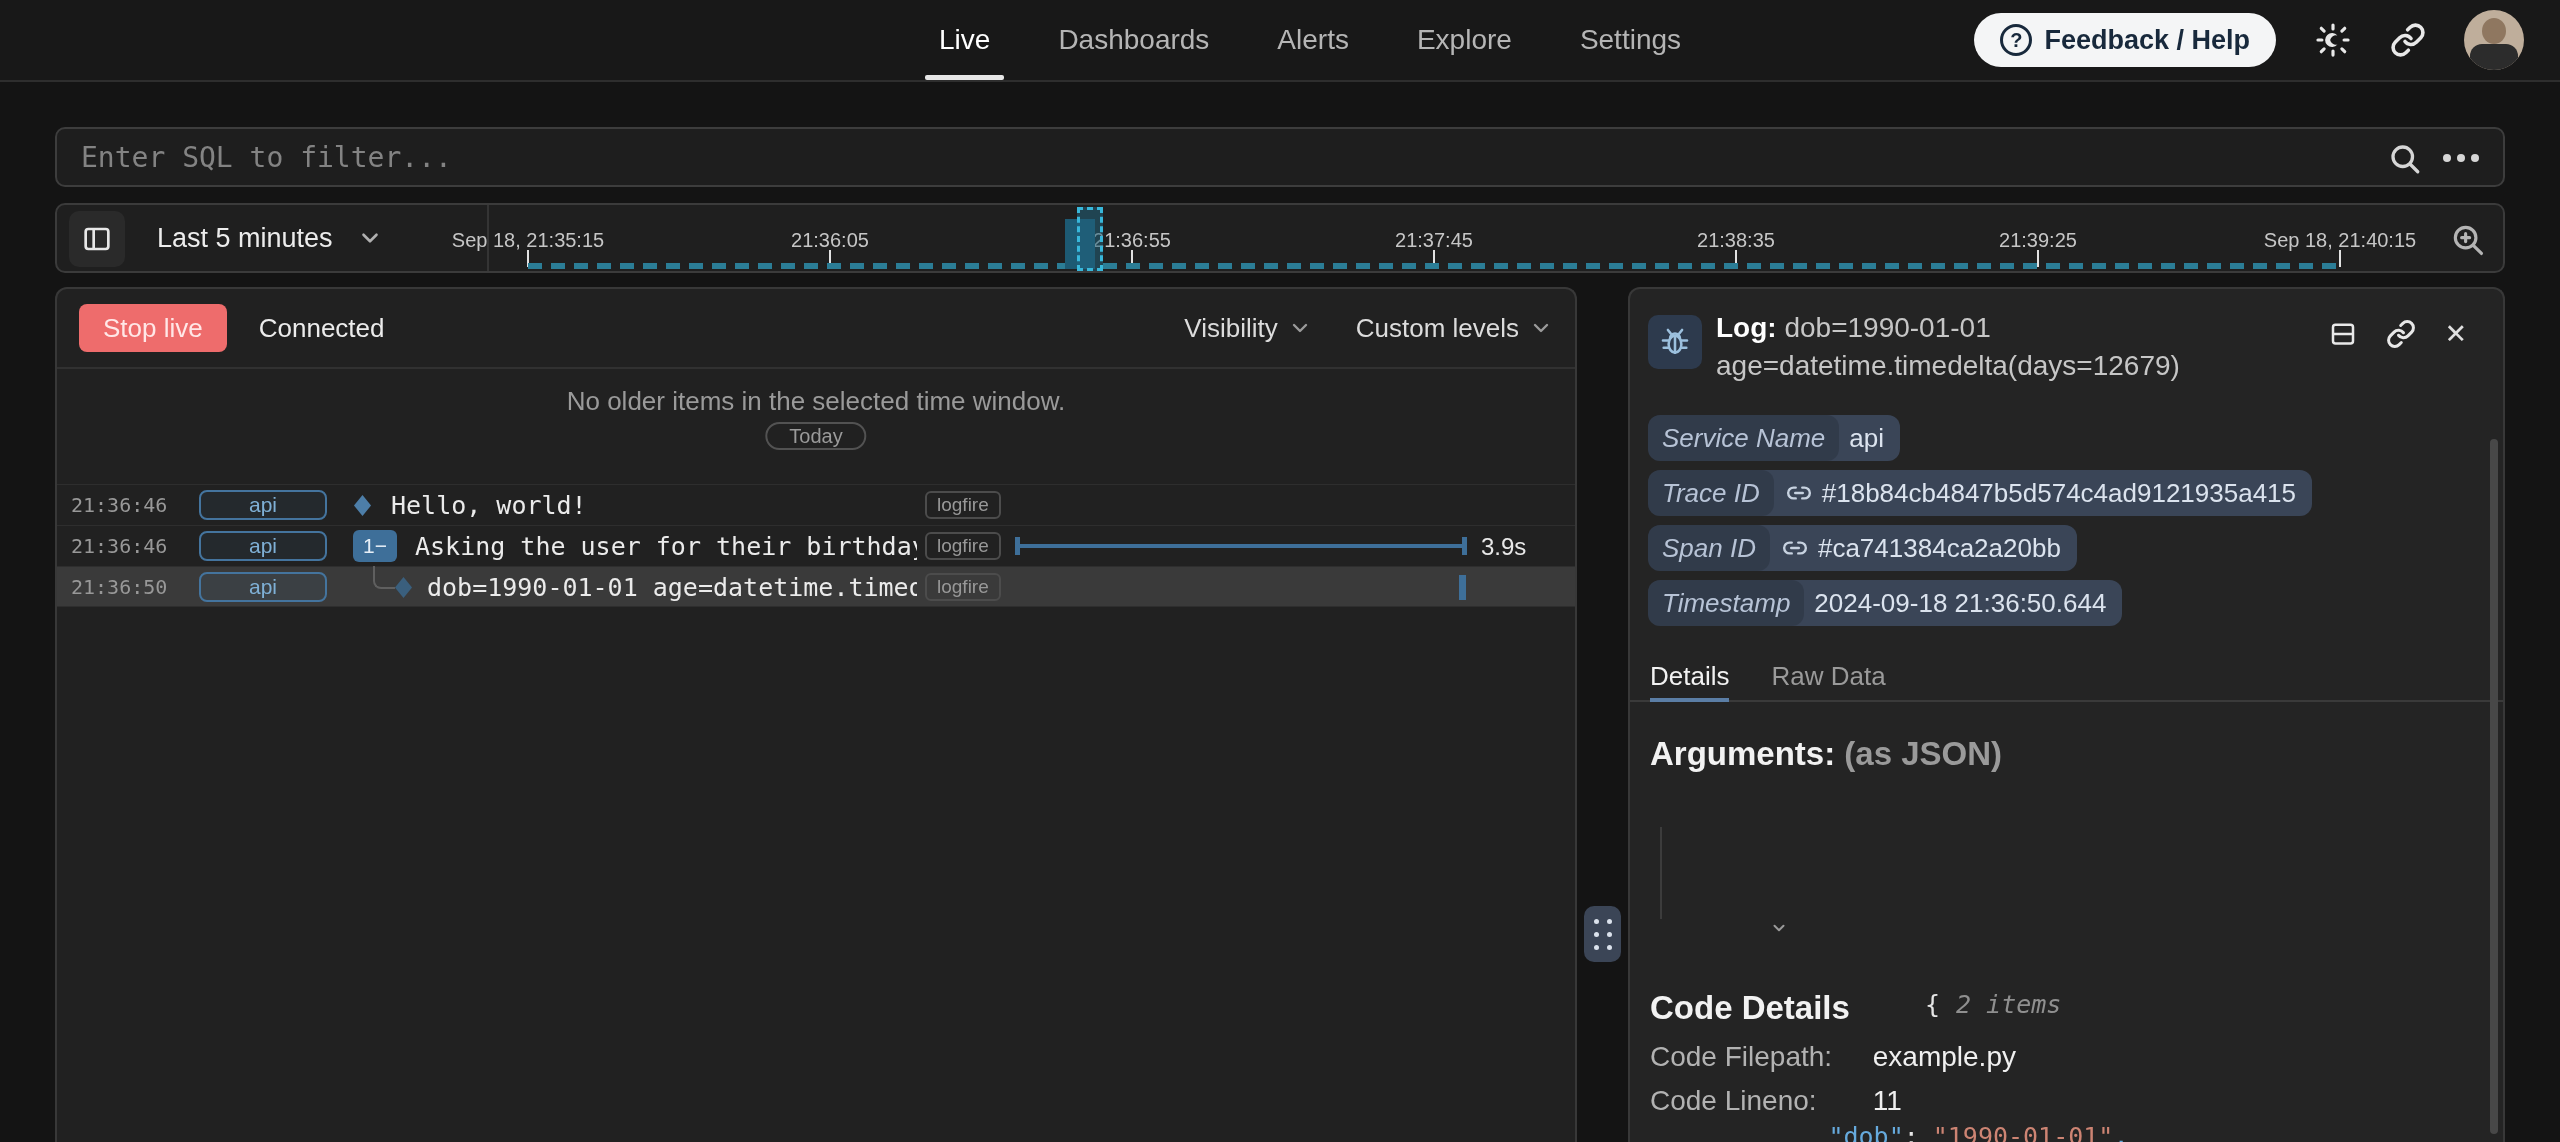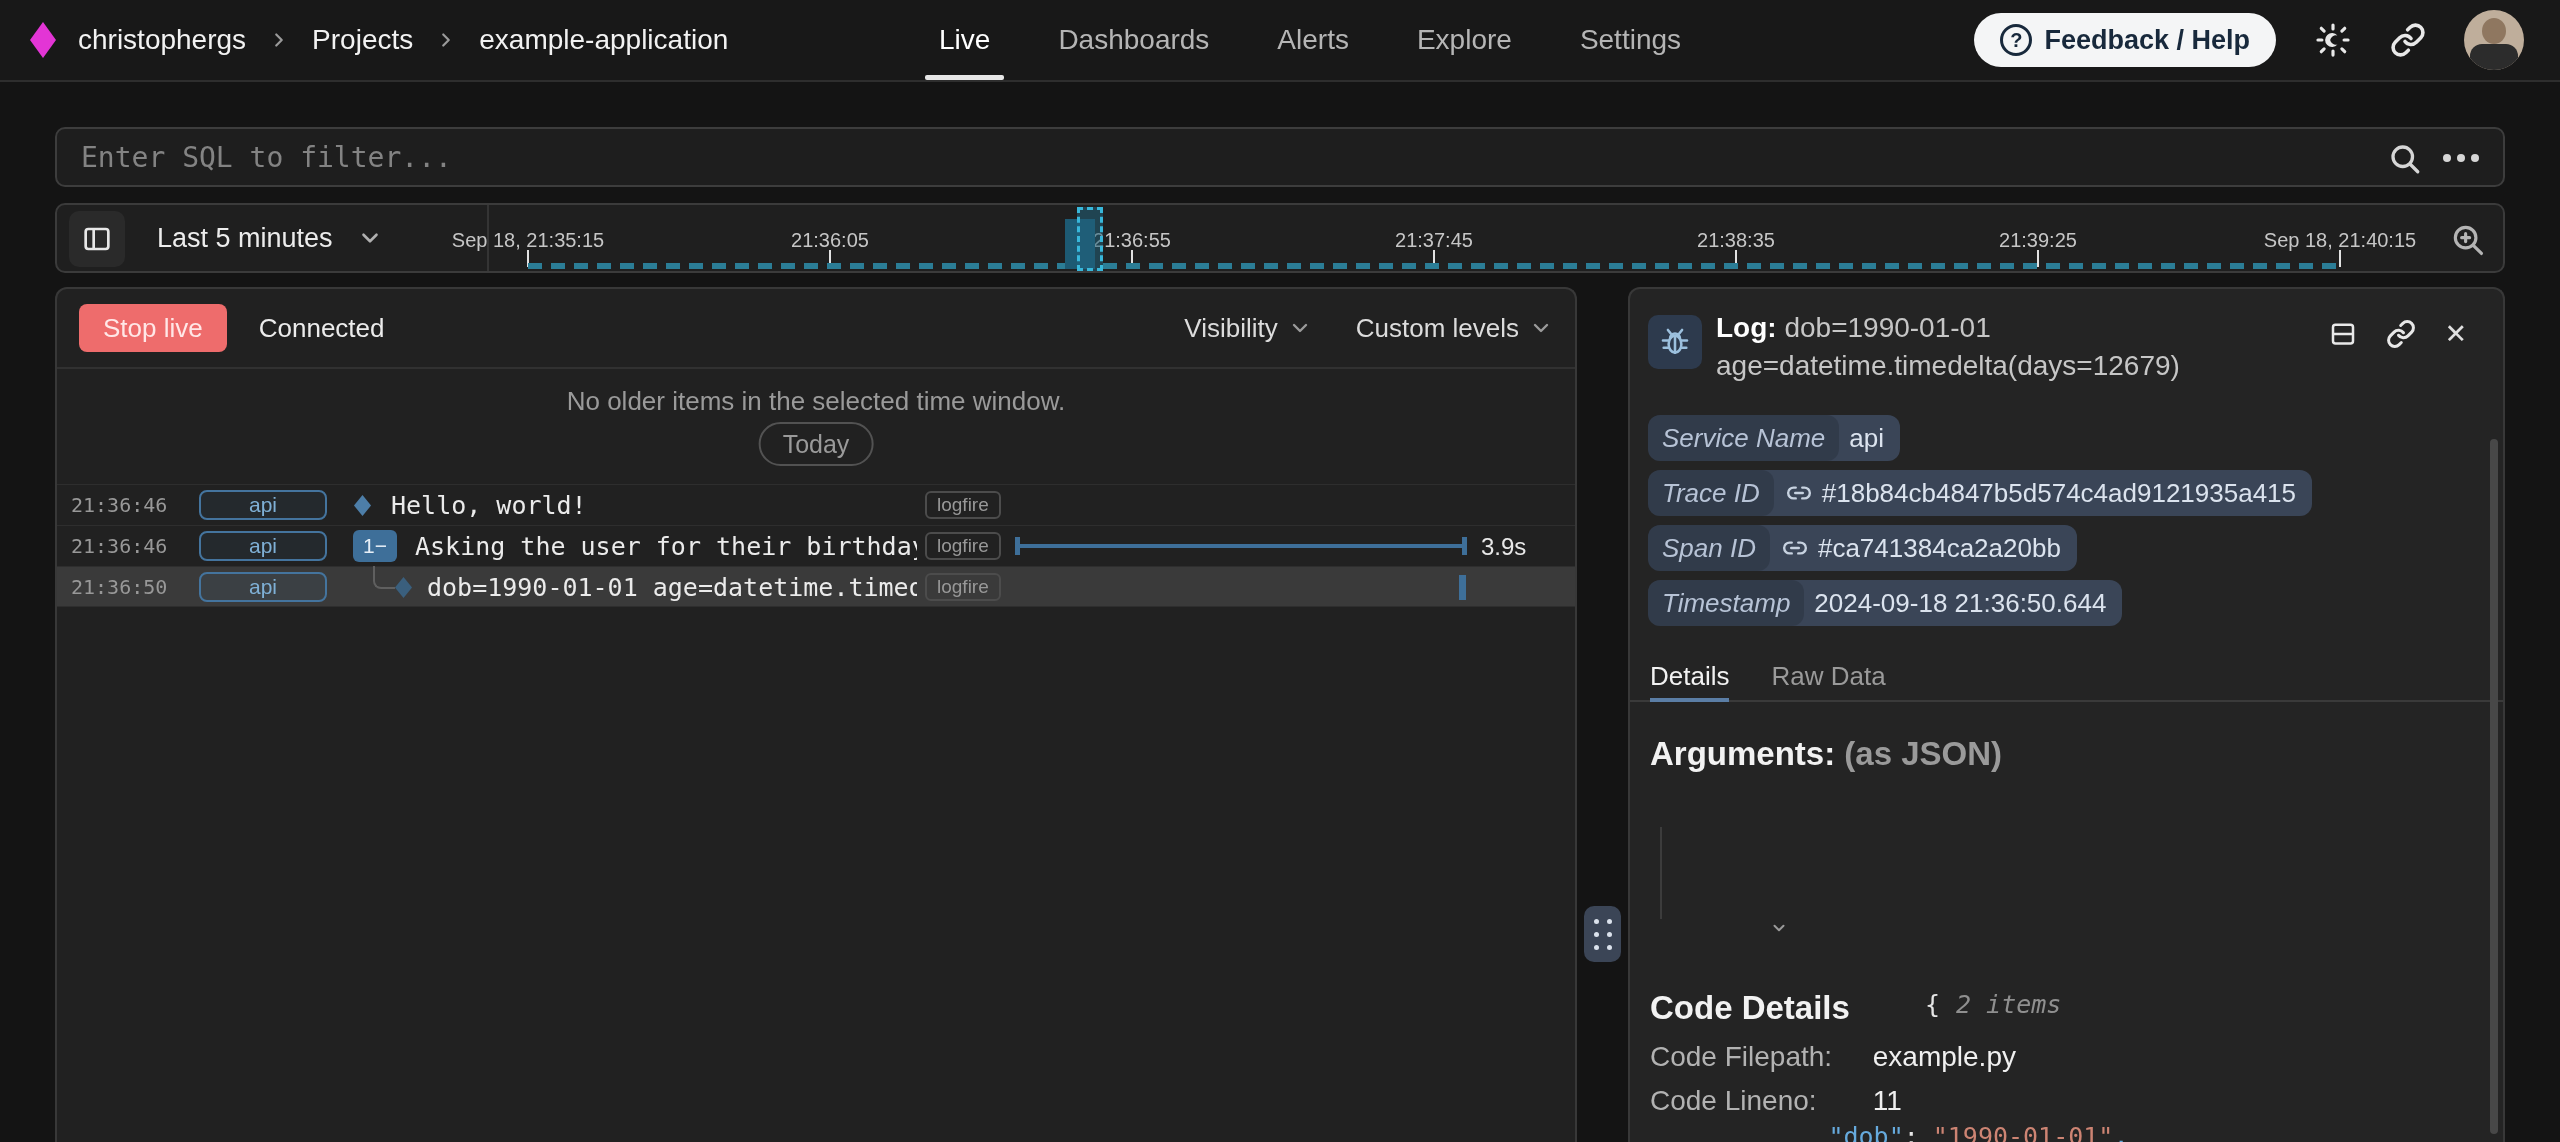--- a/index.html
+++ b/index.html
@@ -73,23 +73,23 @@
       display:flex; align-items:center; padding:0 22px; }
   .stop-live { height:48px; padding:0 24px; background:#ee6c6c; color:#ffe7e7; border:none;
       border-radius:8px; font-size:26px; font-family:inherit; cursor:pointer; }
   .connected { margin-left:32px; font-size:26px; color:#ececec; }
   .lp-spacer { flex:1; }
   .dd { display:flex; align-items:center; gap:10px; font-size:26px; color:#dcdcdc; cursor:pointer; }
   .dd + .dd { margin-left:44px; }
   .dd svg { color:#9a9a9a; }
 
   .empty-msg { position:absolute; left:0; right:0; top:97px; text-align:center; font-size:26px; color:#9a9a9a; }
-  .today-btn { position:absolute; left:50%; transform:translateX(-50%); top:133px; height:44px;
+  .today-btn { position:absolute; left:50%; transform:translateX(-50%); top:133px; height:28px;
       padding:0 22px; background:transparent; border:2px solid #525252; border-radius:22px;
-      color:#9a9a9a; font-size:25px; font-family:inherit; cursor:pointer;text-align:right; }
+      color:#9a9a9a; font-size:20px; font-family:inherit; cursor:pointer;text-align:right; }
 
   
   .rows { position:absolute; left:0; right:0; top:195px; }
   .log-row { position:relative; height:41px; border-top:1px solid #2e2e2e; cursor:pointer; }
   .log-row:last-child { border-bottom:1px solid #2e2e2e; }
   .log-row.selected { background:#3a3a3a; }
   .lr-time { position:absolute; left:14px; line-height:41px;
       font-family:"DejaVu Sans Mono", monospace; font-size:20px; color:#989898; }
   .svc-badge { position:absolute; left:142px; top:5px; width:128px; height:30px;
       border:2px solid #44749e; border-radius:8px; background:rgba(68,116,158,.10);
@@ -158,36 +158,20 @@
   .code-row { position:absolute; left:20px; font-size:28px; color:#f0f0f0; }
   .code-row .lbl { display:inline-block; width:215px; color:#b2b2b2; }
   .rp-scrollthumb { position:absolute; right:5px; top:150px; bottom:8px; width:8px; border-radius:4px; background:#484848; cursor:pointer; }
 </style>
 </head>
 <body>
 
 <div id="app">
 
   <div class="nav">
-    <div class="nav-left">
-      <span class="logo-diamond"></span>
-      <span class="crumb">christophergs</span>
-      <span class="crumb-sep">
-        <svg width="22" height="22" viewBox="0 0 24 24" fill="none" stroke="currentColor" stroke-width="2.4" stroke-linecap="round" stroke-linejoin="round">
-            <polyline points="9 6 15 12 9 18"></polyline>
-          </svg>
-      </span>
-      <span class="crumb">Projects</span>
-      <span class="crumb-sep">
-        <svg width="22" height="22" viewBox="0 0 24 24" fill="none" stroke="currentColor" stroke-width="2.4" stroke-linecap="round" stroke-linejoin="round">
-            <polyline points="9 6 15 12 9 18"></polyline>
-          </svg>
-      </span>
-      <span class="crumb">example-application</span>
-    </div>
 
     <div class="nav-tabs">
       <div class="tab active">Live</div>
       <div class="tab">Dashboards</div>
       <div class="tab">Alerts</div>
       <div class="tab">Explore</div>
       <div class="tab">Settings</div>
     </div>
 
     <div class="nav-right">

